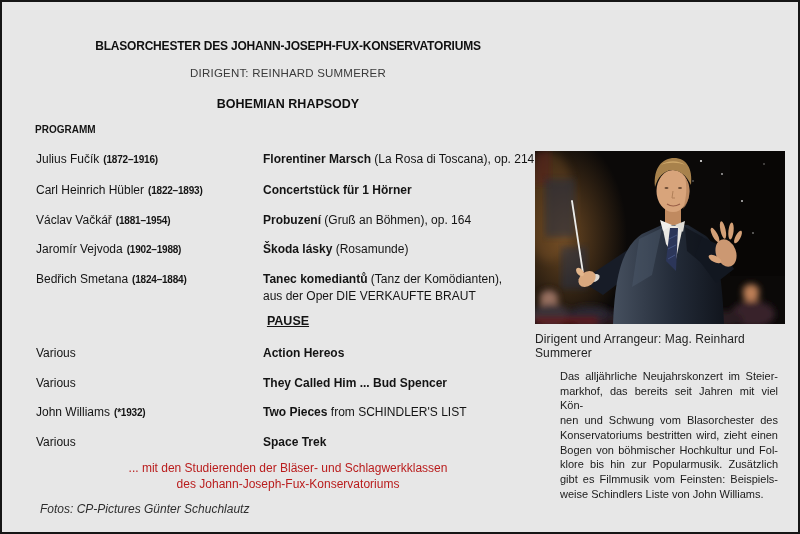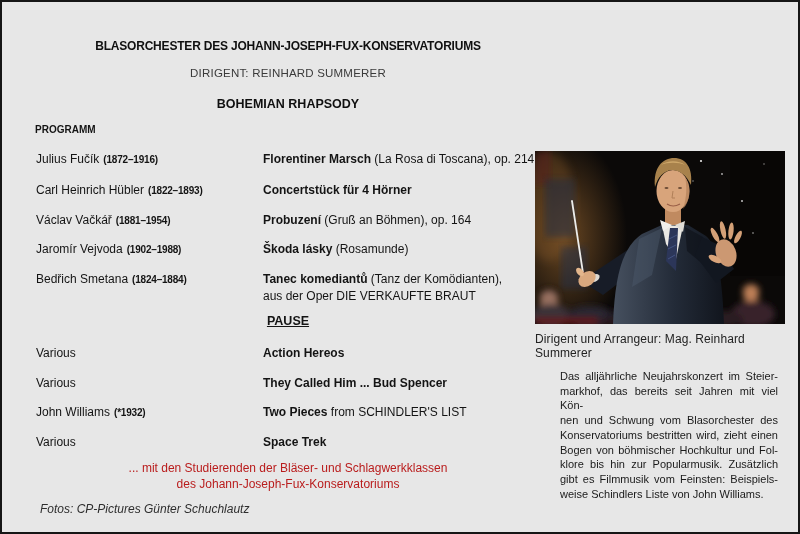--- a/index.html
+++ b/index.html
@@ -39,21 +39,21 @@
   <div class="abs center-col conductor-line">DIRIGENT: REINHARD SUMMERER</div>
   <div class="abs center-col concert-title">BOHEMIAN RHAPSODY</div>
   <div class="abs program-heading">PROGRAMM</div>
 
   <div class="abs prow" style="top:149px">
     <span class="composer"><span>Julius Fučík</span><span class="years">(1872–1916)</span></span>
     <span class="piece"><b>Florentiner Marsch</b><span> (La Rosa di Toscana), op. 214</span></span>
   </div>
   <div class="abs prow" style="top:180px">
     <span class="composer"><span>Carl Heinrich Hübler</span><span class="years">(1822–1893)</span></span>
-    <span class="piece"><b>Concertstück für 4 Hörner</b><span></span></span>
+    <span class="piece"><b>Concertstück für 1 Hörner</b><span></span></span>
   </div>
   <div class="abs prow" style="top:210px">
     <span class="composer"><span>Václav Vačkář</span><span class="years">(1881–1954)</span></span>
     <span class="piece"><b>Probuzení</b><span> (Gruß an Böhmen), op. 164</span></span>
   </div>
   <div class="abs prow" style="top:239px">
     <span class="composer"><span>Jaromír Vejvoda</span><span class="years">(1902–1988)</span></span>
     <span class="piece"><b>Škoda lásky</b><span> (Rosamunde)</span></span>
   </div>
   <div class="abs prow" style="top:269px">

